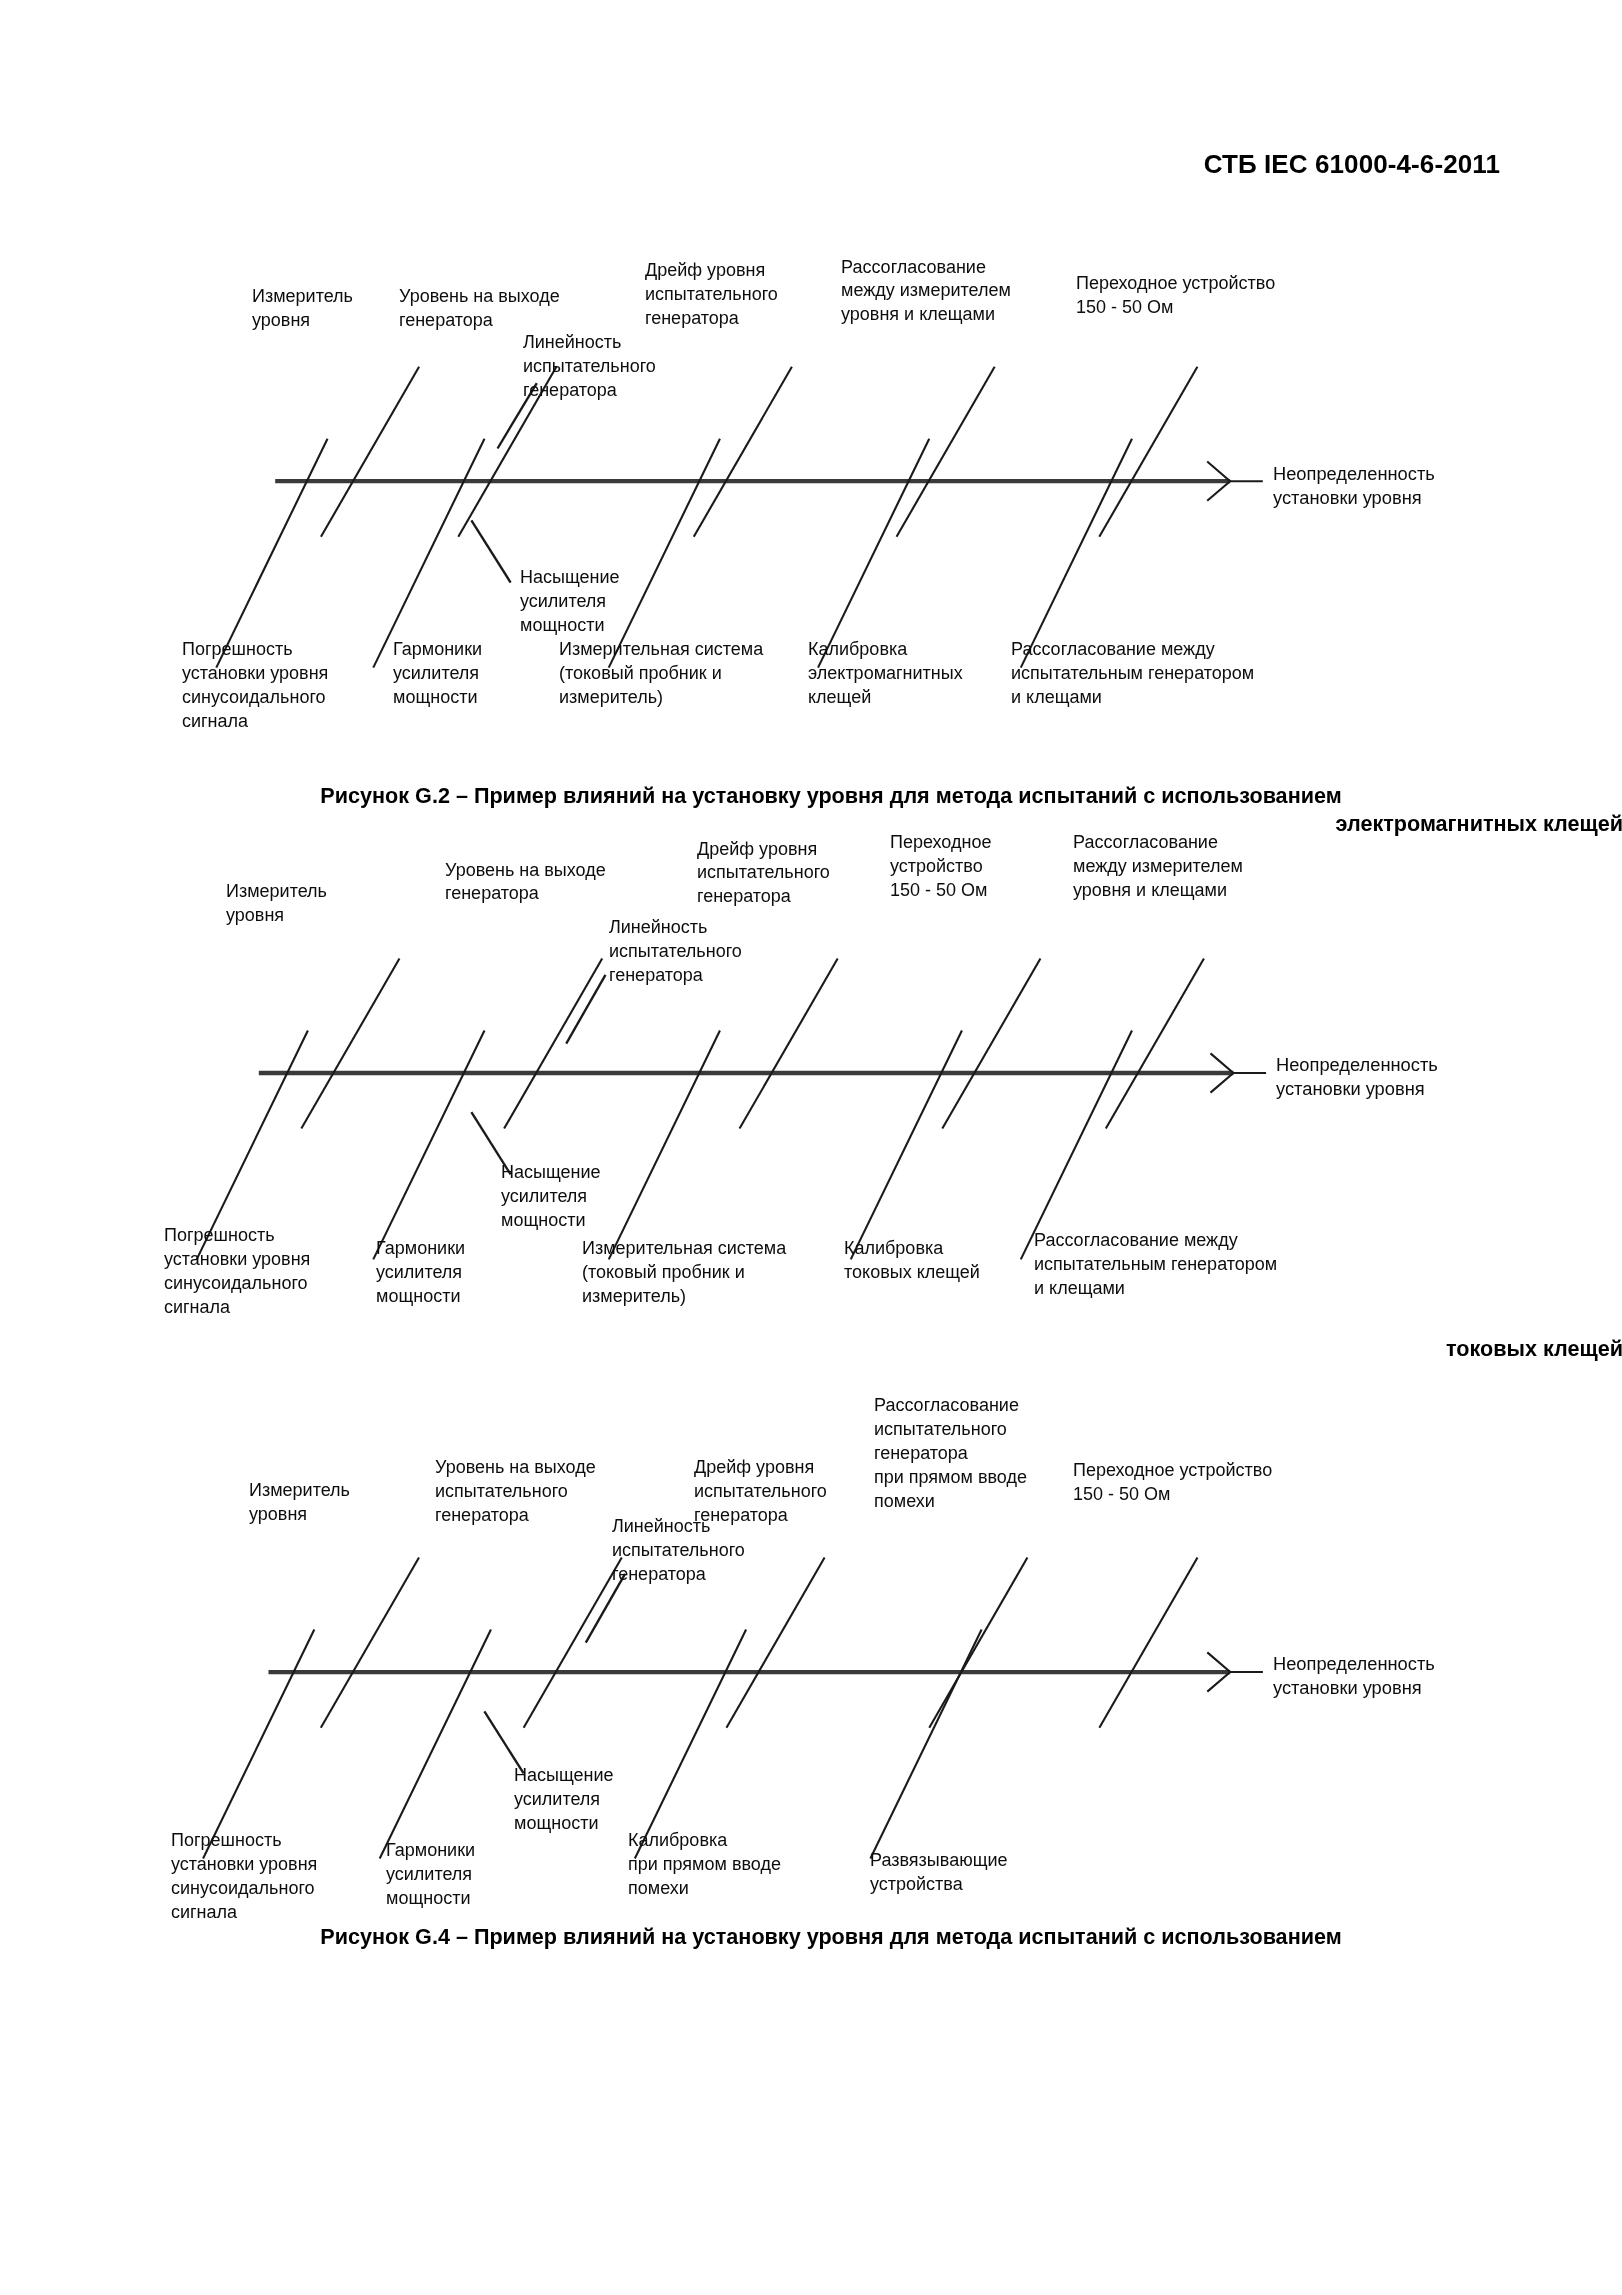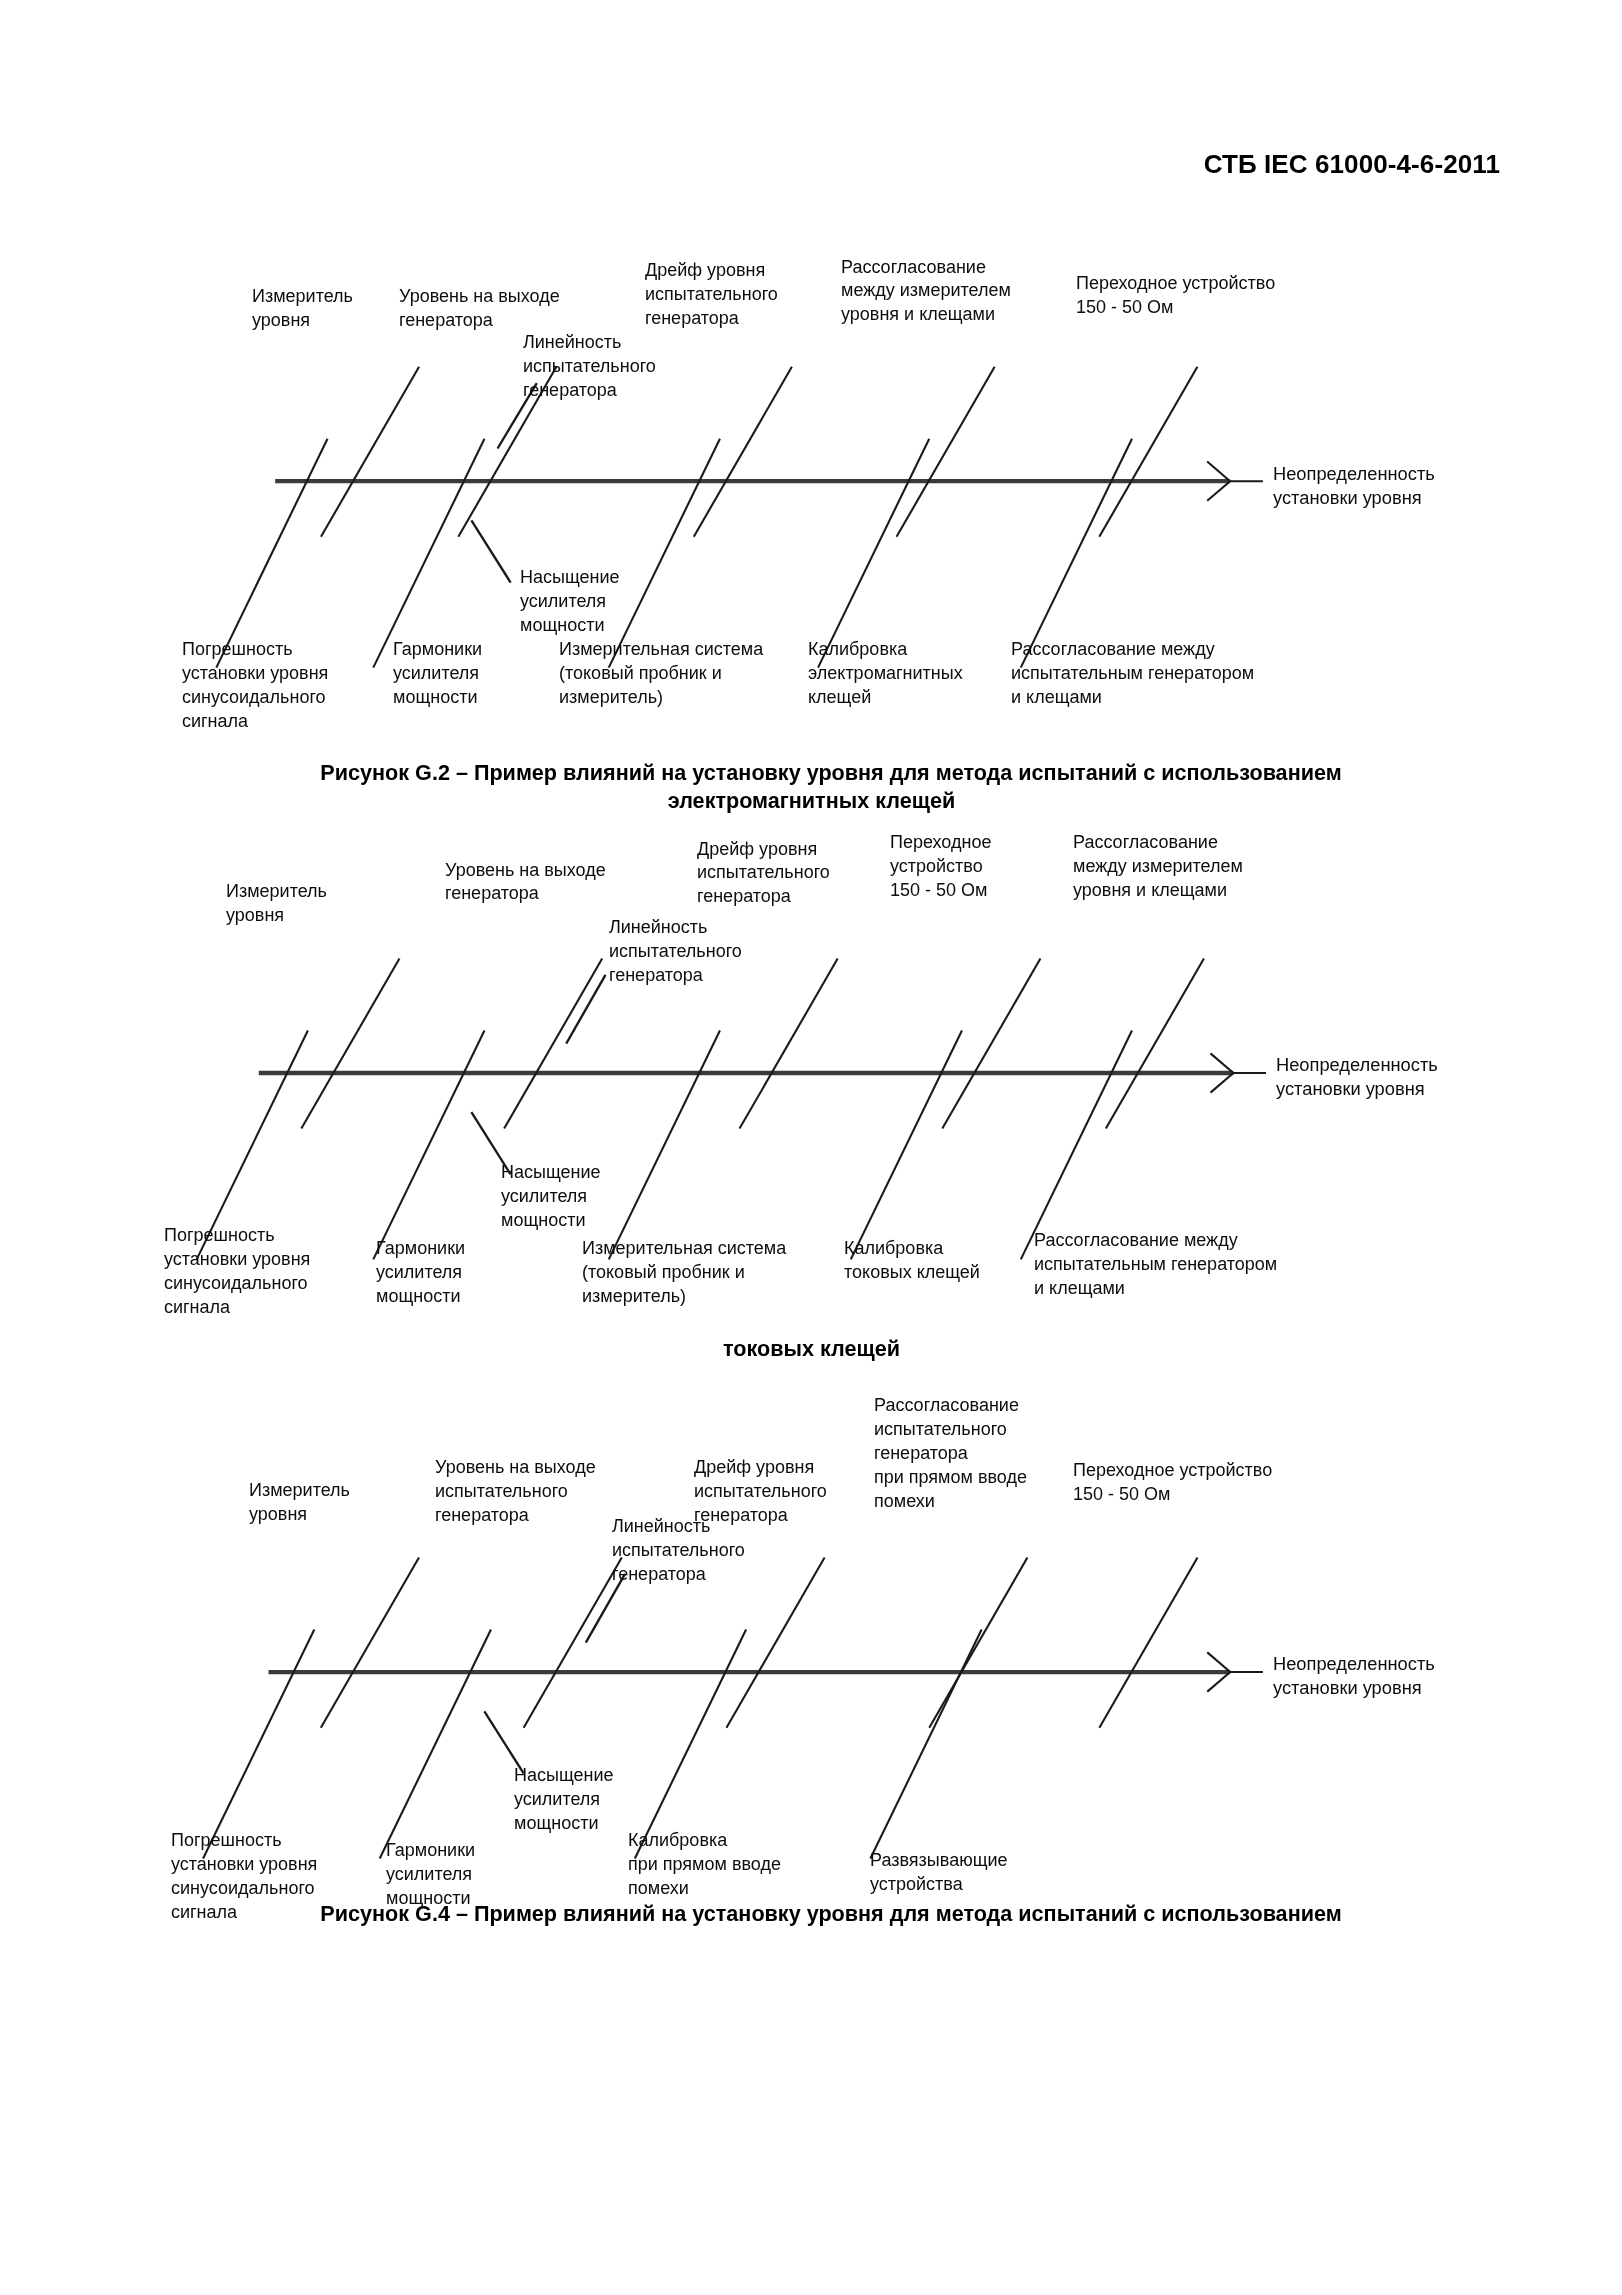--- a/index.html
+++ b/index.html
@@ -48,23 +48,25 @@
     text-align: center;
     font-size: 21.6px;
     font-weight: bold;
     line-height: 1.30;
   }
   .figure-caption .cap-line {
     display: block;
   }
   .figure-caption .cap-line-1 {
     padding-left: 39px;
+    margin-top: 23px;
   }
   .figure-caption .cap-line-2 {
     padding-left: 0px;
+    text-align: right;
   }
 
   
   .fishbone {
     position: absolute;
     left: 0;
     width: 1623px;
   }
   .fishbone svg {
     position: absolute;

